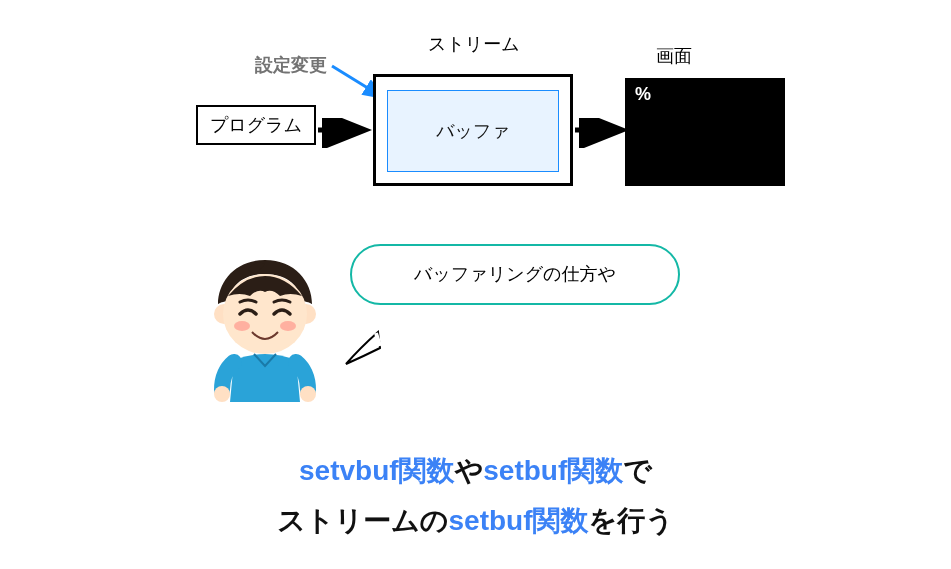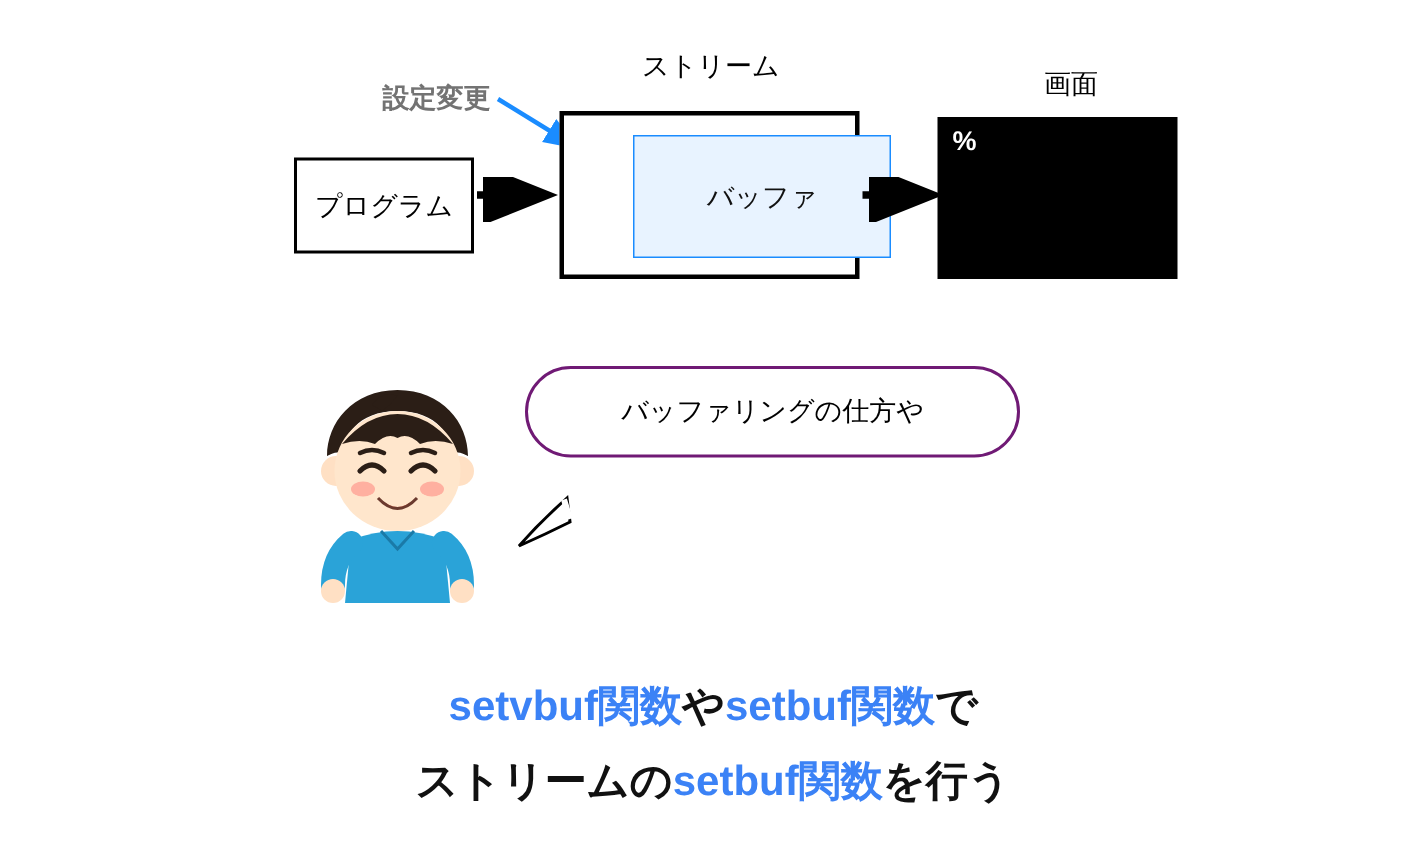--- a/index.html
+++ b/index.html
@@ -20,21 +20,21 @@
       font-size: 18px;
       font-weight: 600;
     }
     .arrow-setting {
       position: absolute;
       left: 328px; top: 60px;
     }
     .box-program {
       position: absolute;
       left: 196px; top: 105px;
-      width: 120px; height: 64px;
+      width: 120px; height: 40px;
       border: 2px solid #000;
       background: #fff;
       display: flex; align-items: center; justify-content: center;
       font-size: 18px;
     }
     .arrow1 { position: absolute; left: 316px; top: 118px; }
     .box-stream {
       position: absolute;
       left: 373px; top: 74px;
       width: 200px; height: 112px;
@@ -48,26 +48,25 @@
     }
     .box-buffer {
       position: absolute;
       left: 387px; top: 90px;
       width: 172px; height: 82px;
       border: 1px solid #1a8cff;
       background: #e8f3ff;
       display: flex; align-items: center; justify-content: center;
       font-size: 18px;
       color: #111;
-      margin-left: 35px;
     }
     .arrow2 { position: absolute; left: 573px; top: 118px; }
     .label-screen {
       position: absolute;
-      left: 696px; top: 44px;
+      left: 656px; top: 44px;
       font-size: 18px;
     }
     .box-screen {
       position: absolute;
       left: 625px; top: 78px;
       width: 160px; height: 108px;
       background: #000;
       color: #fff;
       font-size: 18px;
       font-weight: 700;
@@ -77,21 +76,21 @@
     .character {
       position: absolute;
       left: 200px; top: 252px;
       width: 130px; height: 150px;
     }
 
     .bubble {
       position: absolute;
       left: 350px; top: 244px;
       width: 330px;
-      border: 2px solid #701a75;
+      border: 2px solid #14b8a6;
       border-radius: 40px;
       padding: 14px 20px;
       text-align: center;
       font-size: 18px;
       line-height: 1.6;
       background: #fff;
     }
     .bubble-tail {
       position: absolute;
       left: 342px; top: 330px;

